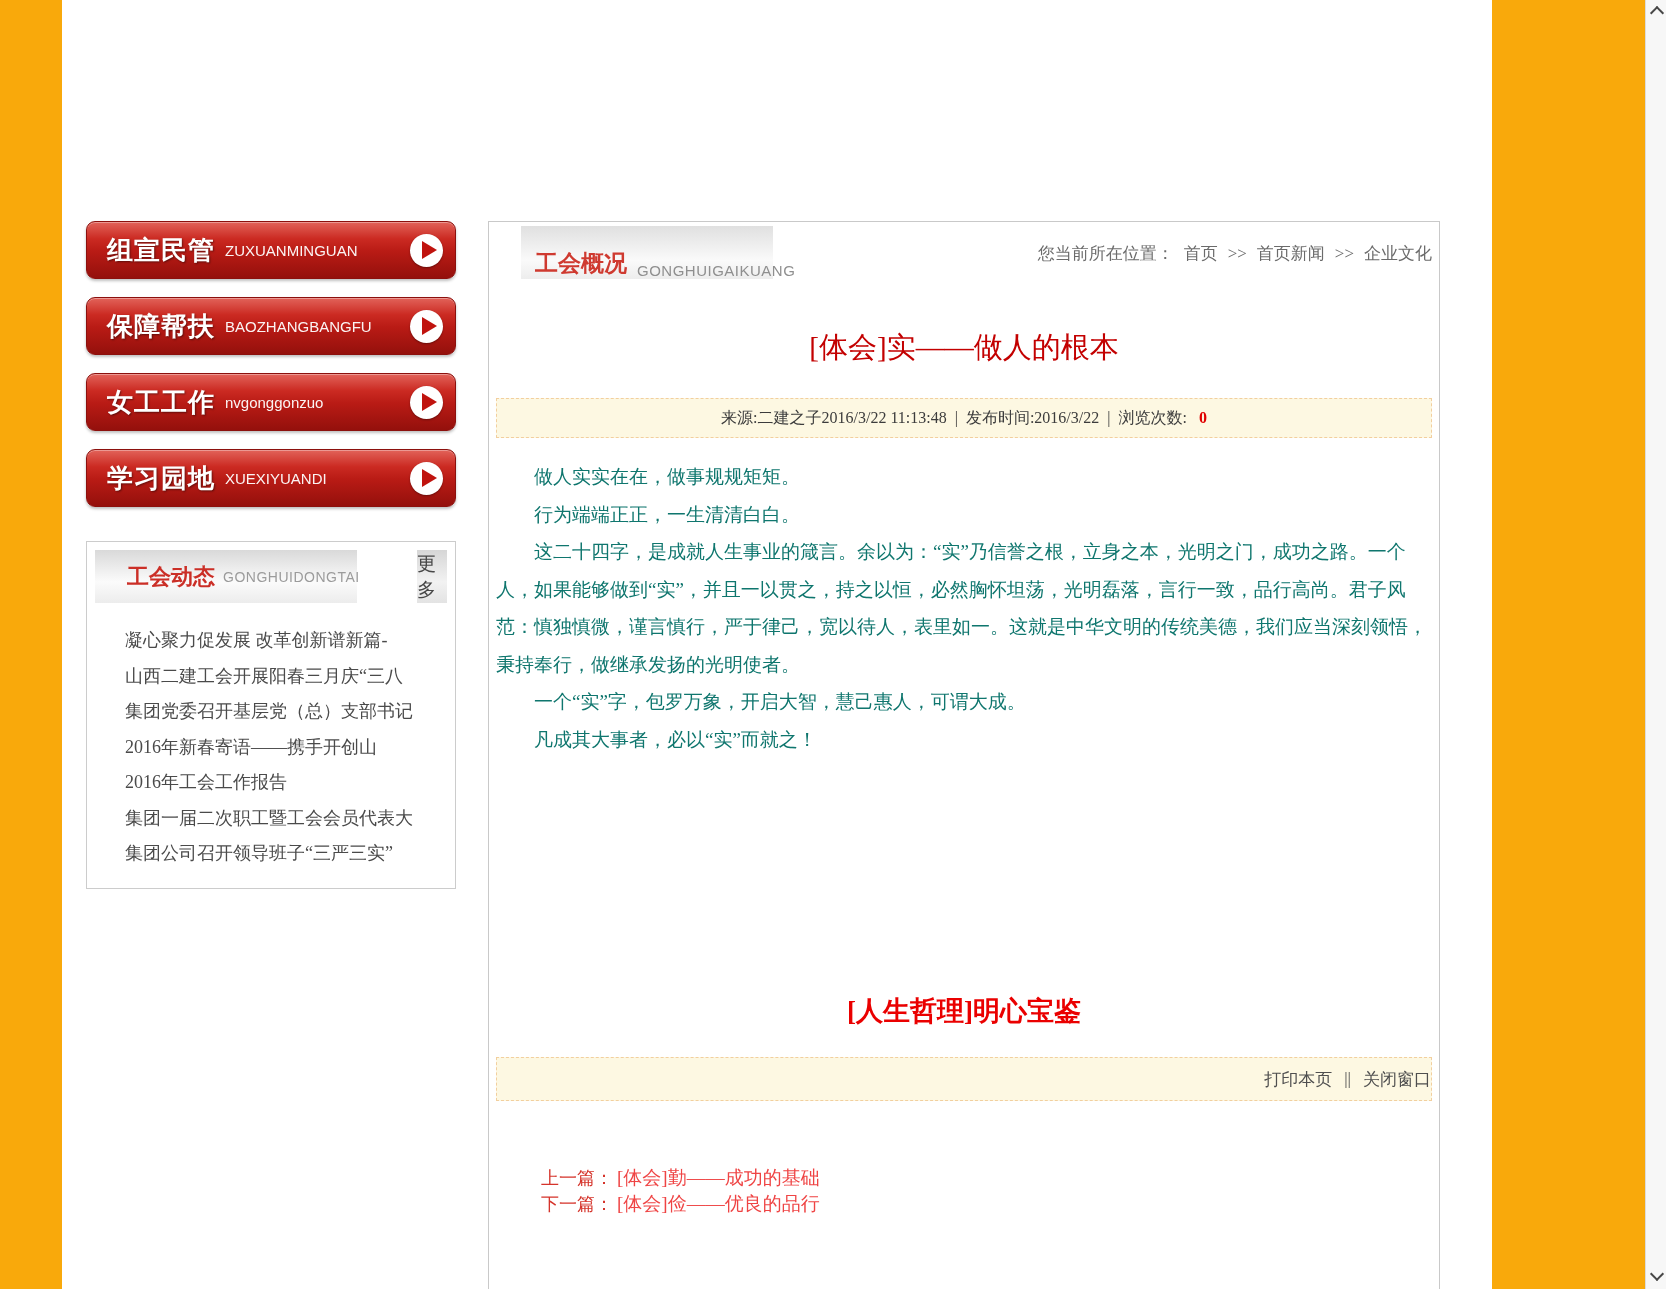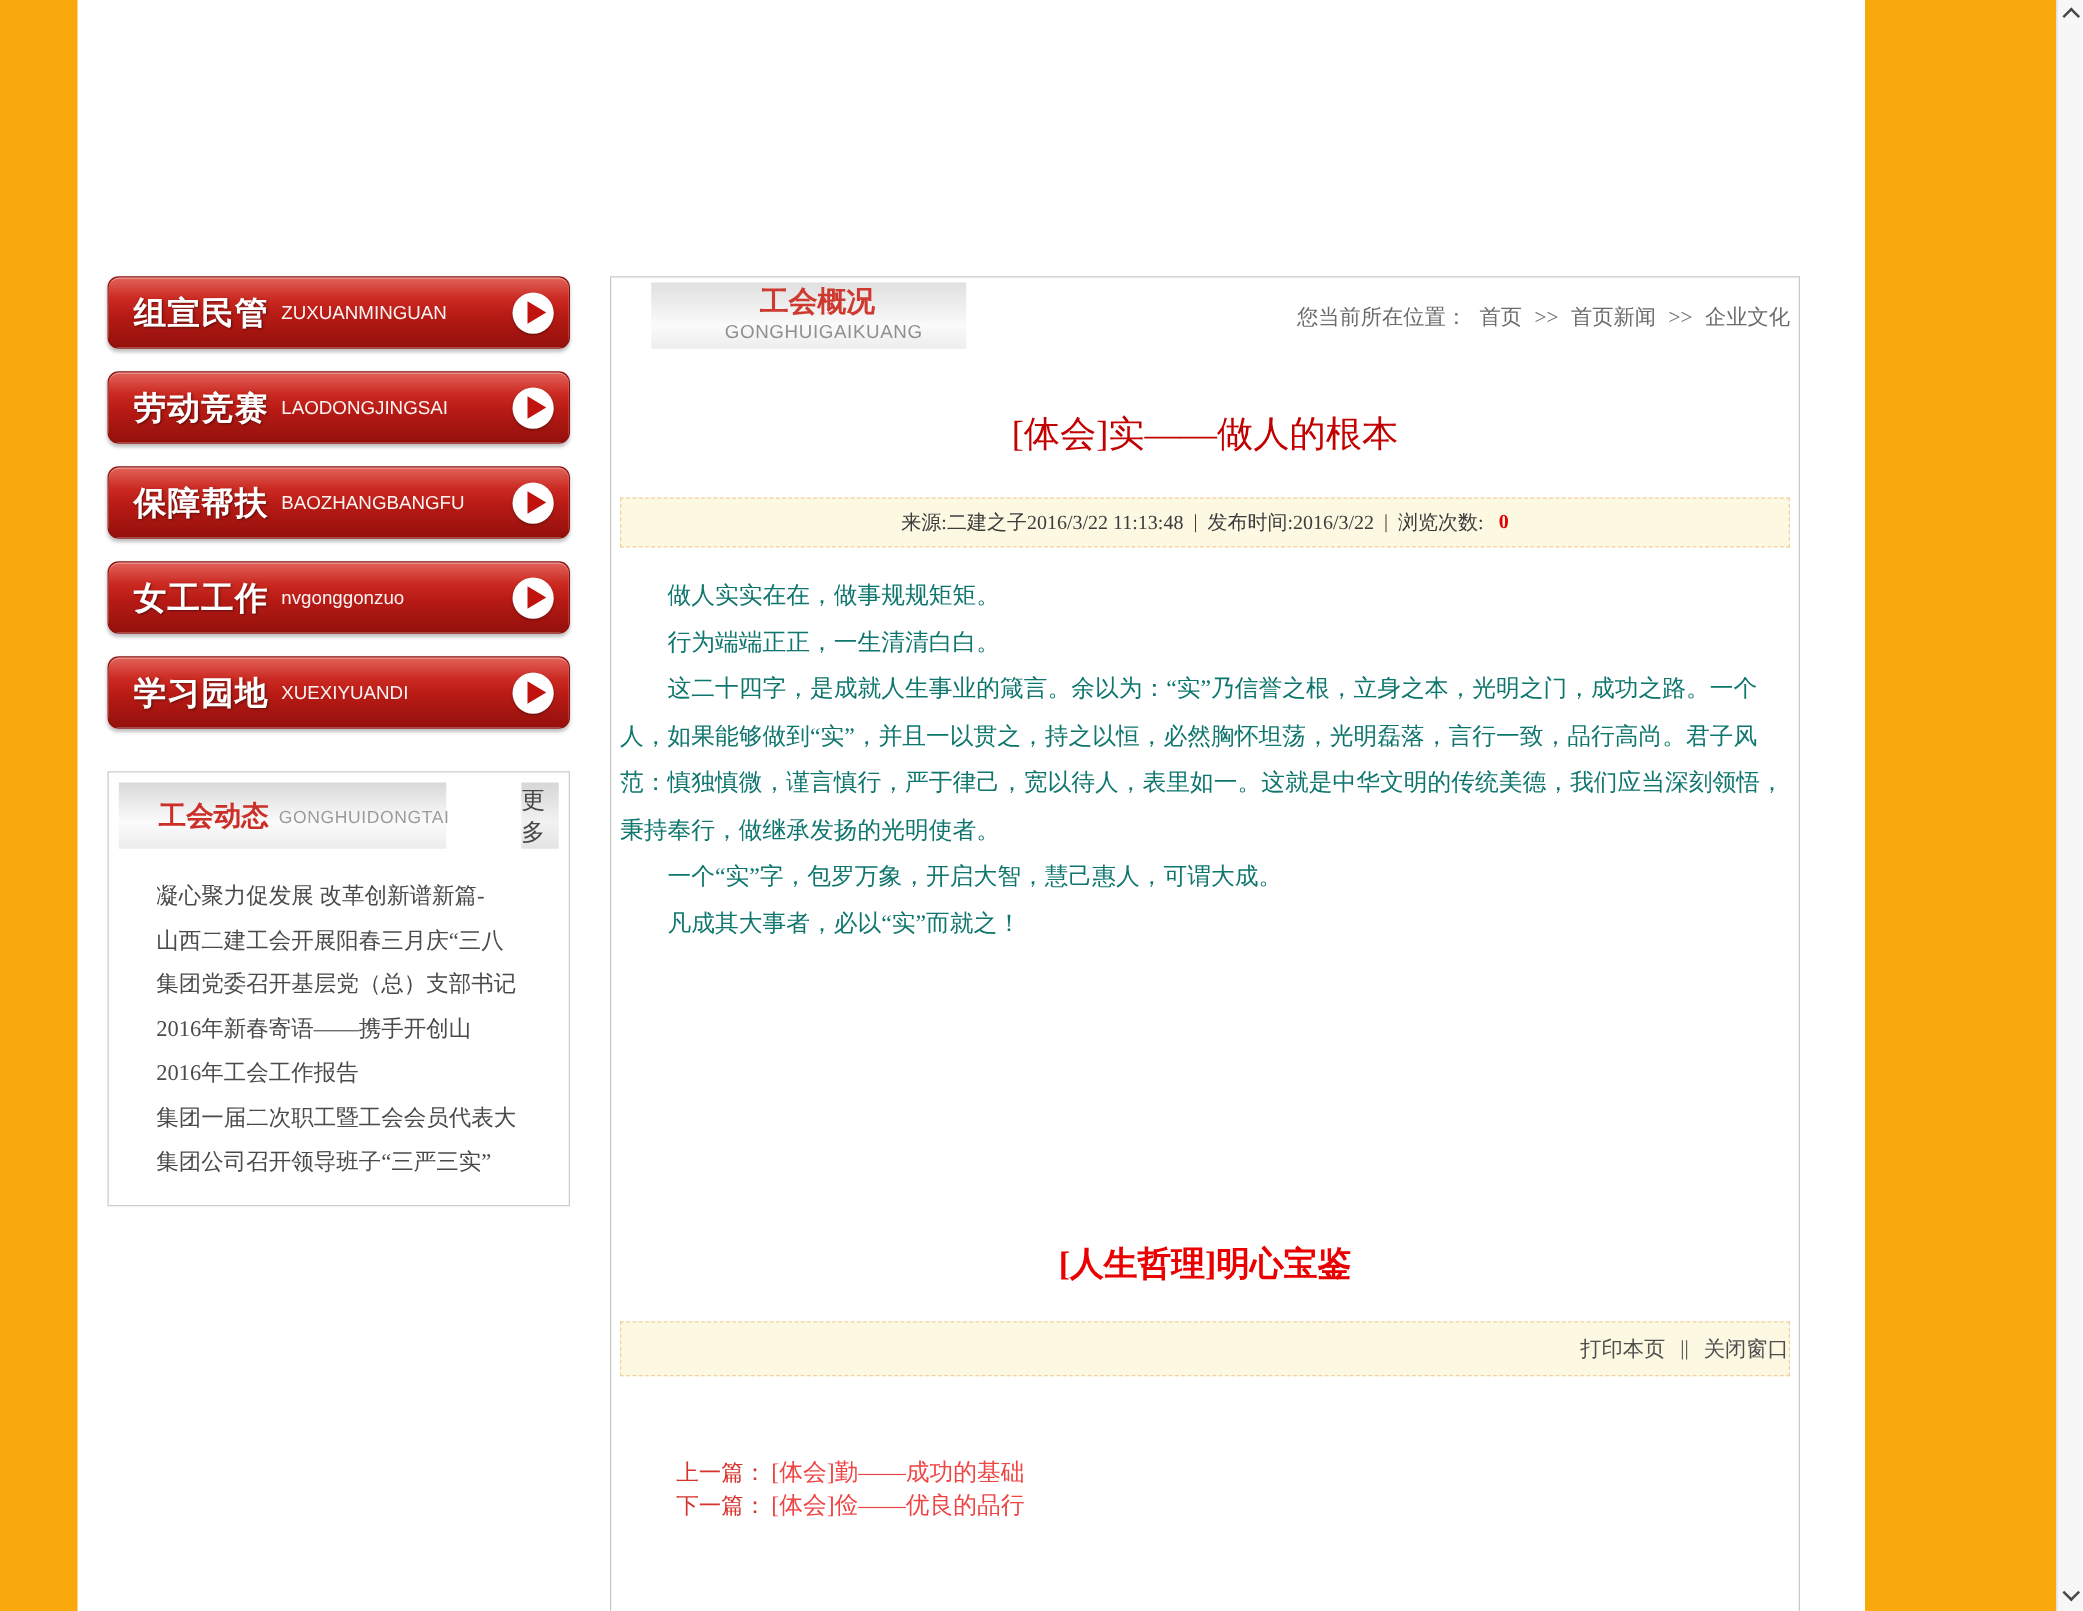--- a/index.html
+++ b/index.html
@@ -51,21 +51,21 @@
     font-family:"Liberation Serif","DejaVu Serif",serif;}
   .news-list{margin:20px 0 0;padding:0 0 0 30px;list-style:none;}
   .news-item{font-family:"Liberation Serif","DejaVu Serif",serif;font-size:18px;color:#4a4a4a;
     line-height:35.5px;white-space:nowrap;overflow:hidden;cursor:pointer;}
   
   .main-panel{position:absolute;left:488px;top:221px;width:952px;height:1160px;
     border:1px solid #c9c9c9;background:#fff;box-sizing:border-box;padding:0 7px;}
   .panel-head{display:flex;align-items:flex-start;margin-top:4px;}
   .section-block{margin-left:25px;width:252px;height:53px;
     background:linear-gradient(180deg,#e0e0e0 0%,#fafafa 65%,#ededed 100%);
-    display:flex;align-items:center;padding-left:14px;box-sizing:border-box;flex-direction:column;}
+    display:flex;align-items:flex-end;padding-left:14px;box-sizing:border-box;}
   .section-zh{color:#cf3a30;font-size:23px;font-weight:bold;white-space:nowrap;}
   .section-py{color:#8f8f8f;font-size:15px;margin-left:10px;letter-spacing:.5px;white-space:nowrap;}
   .breadcrumb{margin-left:auto;margin-top:16px;font-size:17px;color:#6b6b6b;
     font-family:"Liberation Serif","DejaVu Serif",serif;display:flex;gap:10px;align-items:center;}
   .crumb-link{cursor:pointer;}
   .article-title{margin-top:49px;text-align:center;color:#c30000;font-size:29px;
     font-family:"Liberation Serif","DejaVu Serif",serif;}
   .meta-bar{margin-top:30px;height:40px;background:#fdf8e2;border:1px dashed #f2cf9e;
     box-sizing:border-box;display:flex;align-items:center;justify-content:center;gap:8px;
     font-family:"Liberation Serif","DejaVu Serif",serif;font-size:16px;color:#3c3c3c;}
@@ -103,25 +103,20 @@
 </div>
 
 <div class="sidebar">
 
   <div class="side-btn">
     <span class="zh">组宣民管</span>
     <span class="py">ZUXUANMINGUAN</span>
     <span class="play"></span>
   </div>
   <div class="side-btn">
-    <span class="zh">劳动竞赛</span>
-    <span class="py">LAODONGJINGSAI</span>
-    <span class="play"></span>
-  </div>
-  <div class="side-btn">
     <span class="zh">保障帮扶</span>
     <span class="py">BAOZHANGBANGFU</span>
     <span class="play"></span>
   </div>
   <div class="side-btn">
     <span class="zh">女工工作</span>
     <span class="py">nvgonggonzuo</span>
     <span class="play"></span>
   </div>
   <div class="side-btn">

